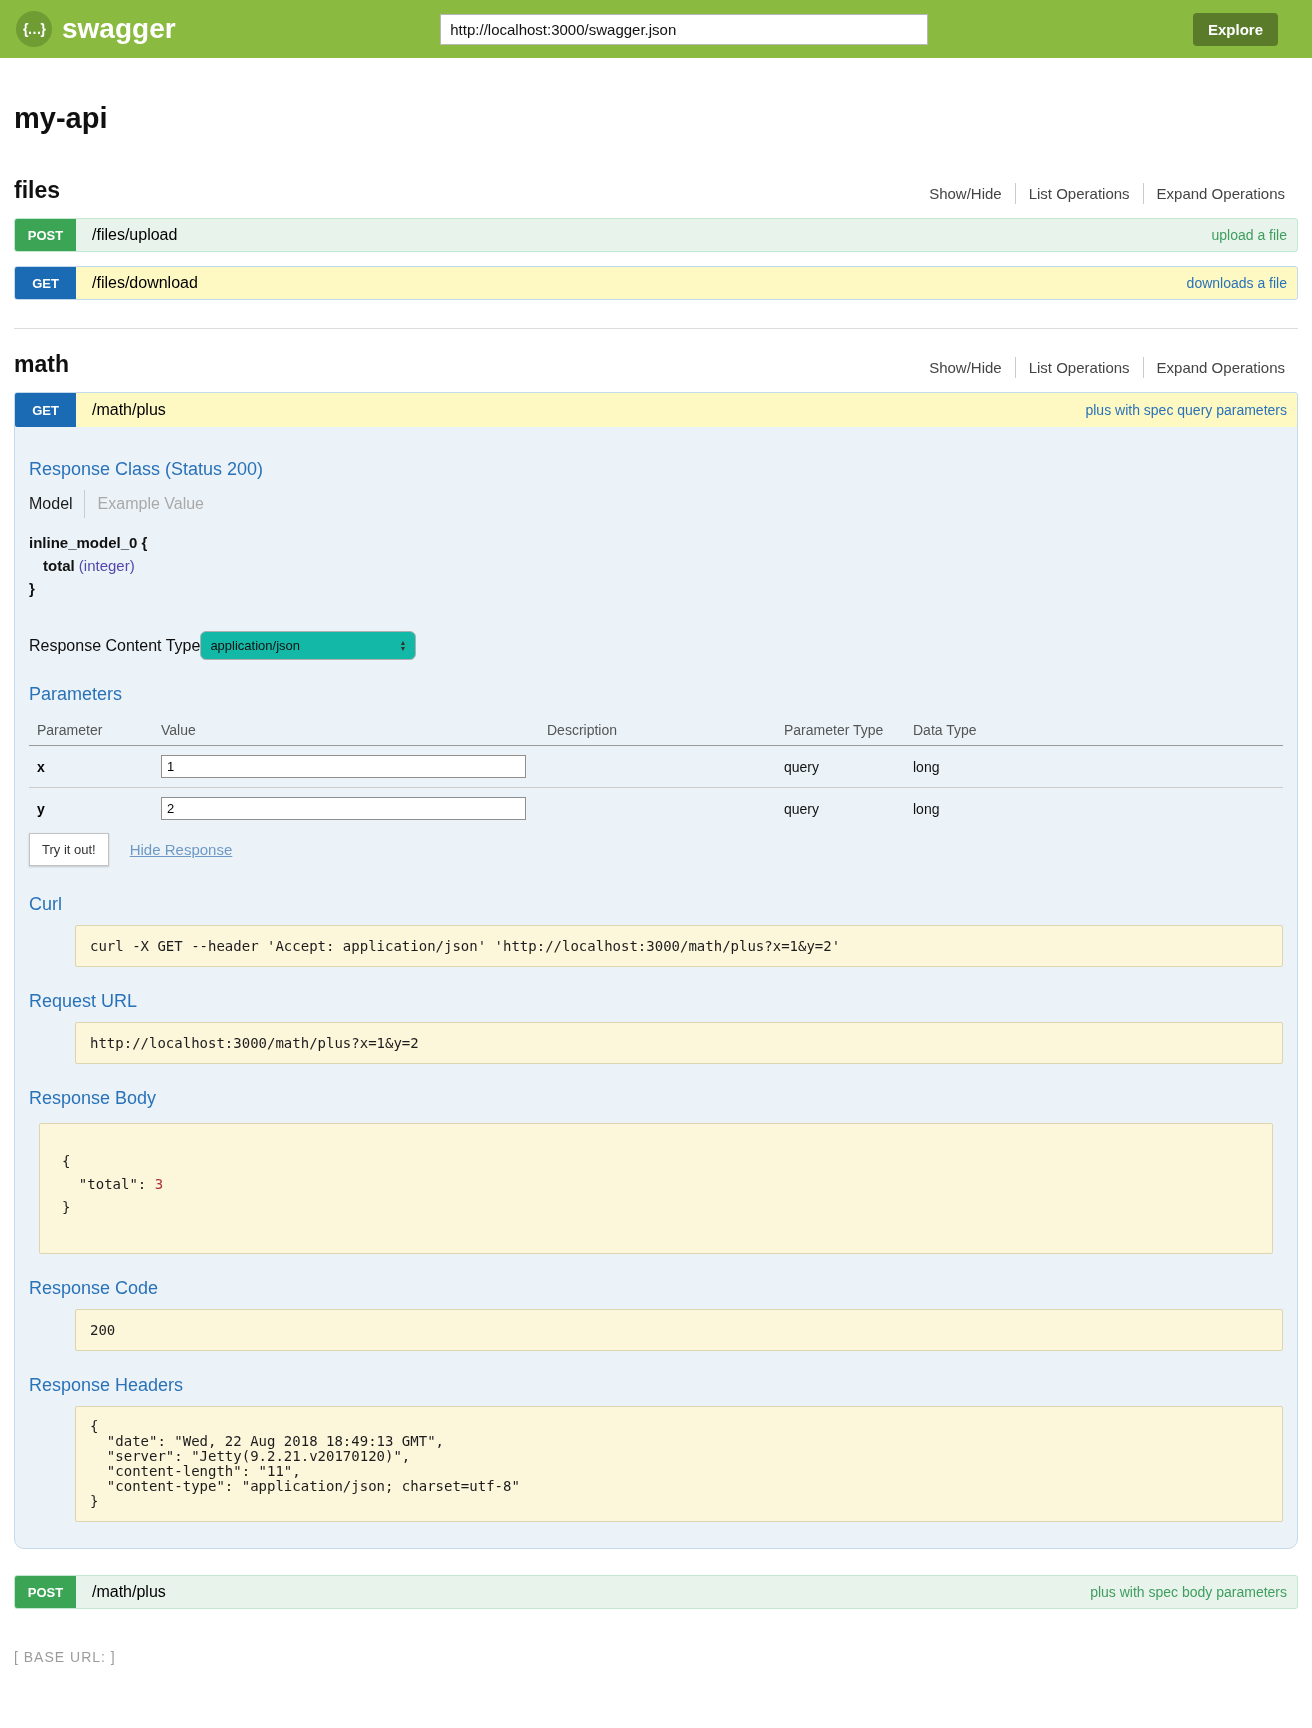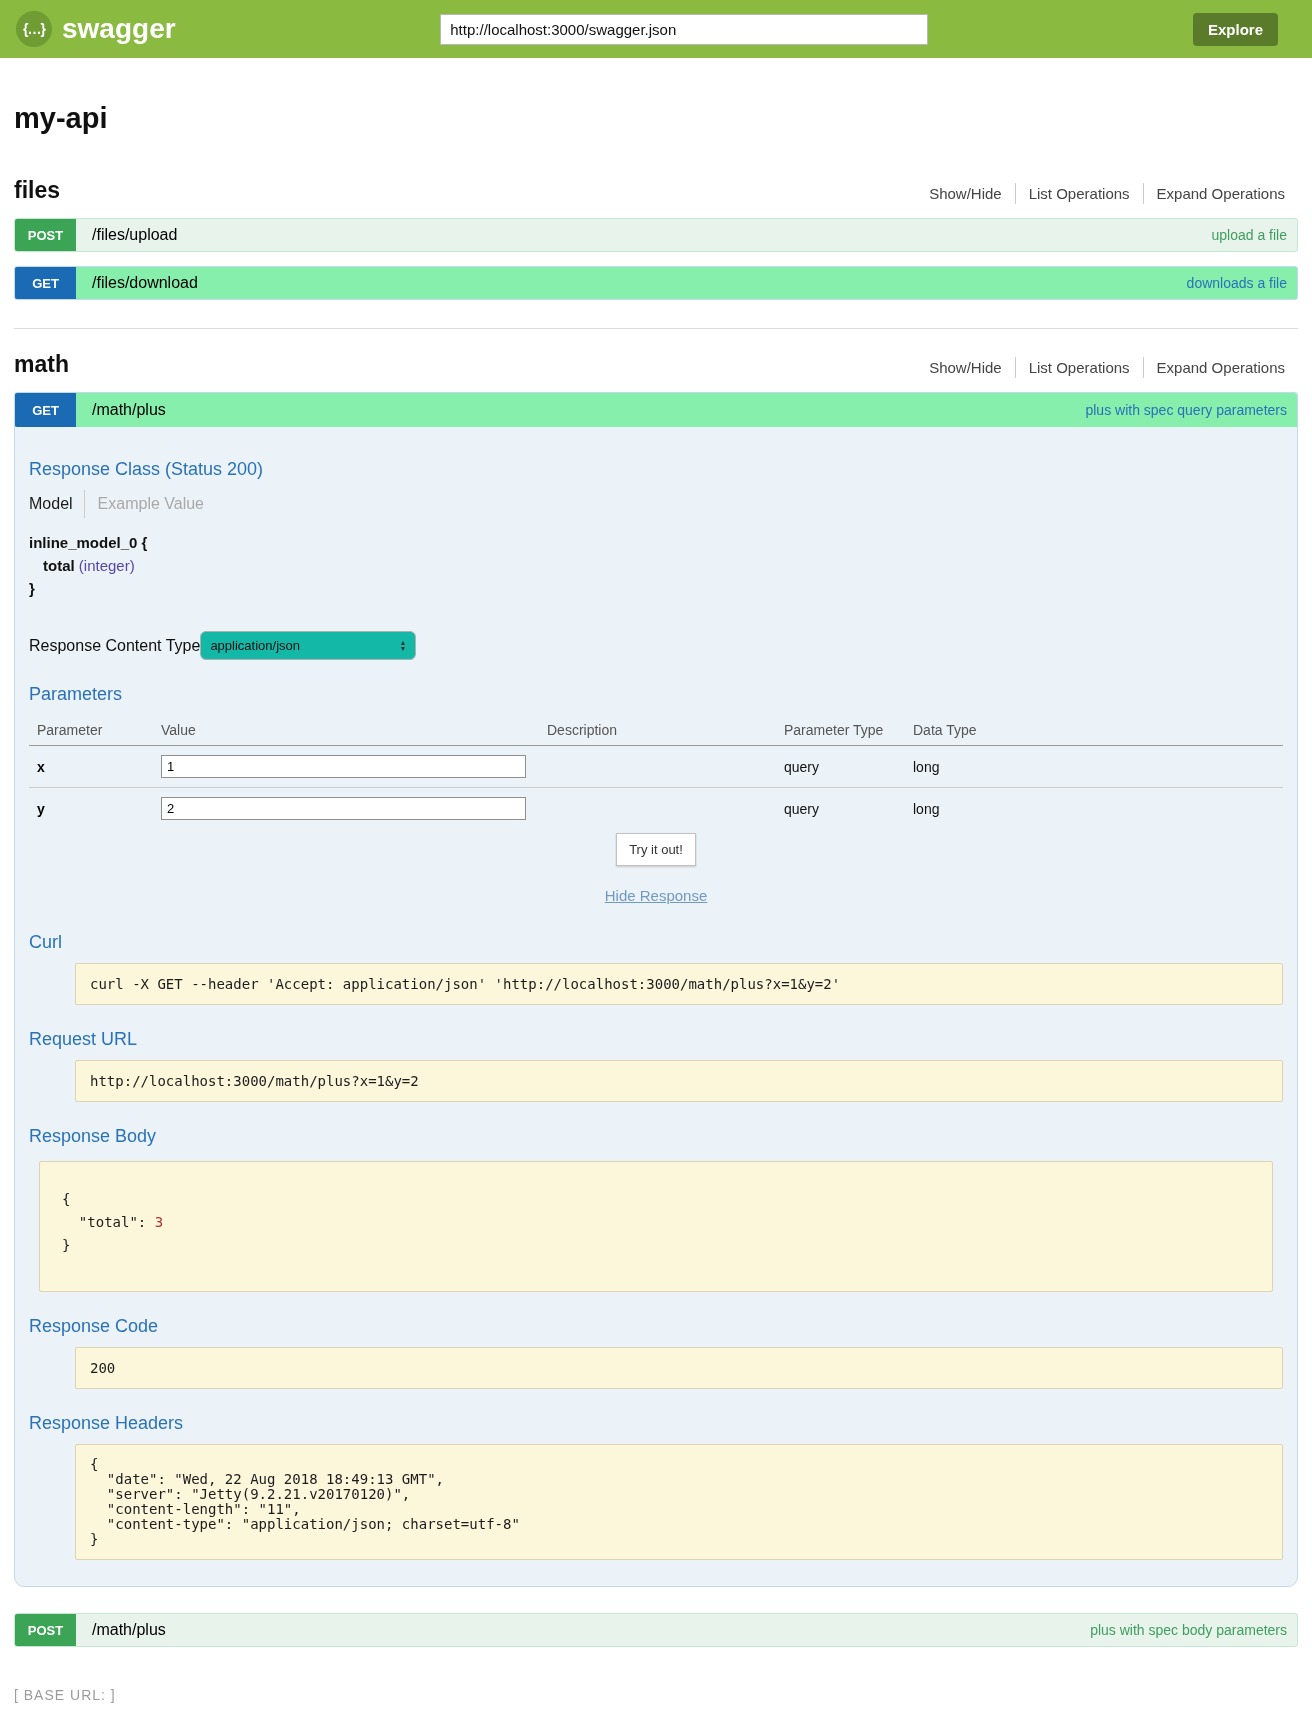--- a/index.html
+++ b/index.html
@@ -30,21 +30,21 @@
   .section-controls { display:flex; align-items:center; font-size:15px; }
   .section-controls a { color:#444; text-decoration:none; padding:2px 13px; border-left:1px solid #ccc; }
   .section-controls a:first-child { border-left:none; }
 
   .files-section { margin-top:42px; }
   .section-divider { border:0; border-top:1px solid #ddd; margin:28px 0 0 0; }
   .math-section { margin-top:22px; }
 
   .op-row { height:34px; display:flex; align-items:center; border:1px solid; border-radius:3px; margin-top:14px; }
   .op-row.post { background:#e8f3ec; border-color:#c3e8d1; }
-  .op-row.get  { background:#86efac; border-color:#c3d9ec;text-align:right; }
+  .op-row.get  { background:#fef9c3; border-color:#c3d9ec;text-align:right; }
   .badge { width:61px; align-self:stretch; display:flex; align-items:center; justify-content:center;
     color:#fff; font-weight:bold; font-size:13px; border-radius:2px 0 0 2px; }
   .badge.post { background:#3ca555; }
   .badge.get  { background:#1a6bb4; }
   .op-path { margin-left:16px; font-size:16px; color:#000; text-decoration:none; }
   .op-summary { margin-left:auto; margin-right:10px; font-size:14px; text-decoration:none; }
   .op-summary.green { color:#3f9e5f; }
   .op-summary.blue  { color:#2a72b8; }
 
   
@@ -74,21 +74,21 @@
   .params-table { width:100%; border-collapse:collapse; font-size:14px; margin-top:4px; }
   .params-table th { text-align:left; color:#555; font-weight:normal; padding:7px 0 7px 8px; border-bottom:1px solid #9a9a9a; }
   .params-table td { padding:9px 0 9px 8px; vertical-align:middle; }
   .params-table tr.data-row td { border-bottom:1px solid #ccc; }
   .params-table tr.data-row:last-child td { border-bottom:none; }
   .col-param { width:124px; } .col-value { width:386px; } .col-desc { width:237px; } .col-ptype { width:129px; }
   td.pname { font-weight:bold; color:#000; }
   .param-input { width:365px; height:23px; border:1px solid #8f8f8f; font-size:13px; padding:1px 5px;
     font-family:"Liberation Sans", sans-serif; outline:none; }
 
-  .actions-row { display:flex; align-items:center; gap:21px; margin:4px 0 28px 0;flex-direction:column; }
+  .actions-row { display:flex; align-items:center; gap:21px; margin:4px 0 28px 0; }
   .try-btn { font-size:13px; color:#333; background:#fff; border:1px solid #c2c2c2; padding:8px 12px;
     box-shadow:0 1px 2px rgba(0,0,0,.18); font-family:"Liberation Sans", sans-serif; cursor:pointer; }
   .hide-link { color:#6f99c4; text-decoration:underline; font-size:15px; }
 
   .codeblock { background:#fcf6db; border:1px solid #dcd5b0; border-radius:2px; padding:12px 14px;
     font-family:"DejaVu Sans Mono", monospace; font-size:14px; color:#1c1c1c;margin-left:46px; }
   .codeblock pre { margin:0; font-family:inherit; white-space:pre-wrap; }
   .codeblock.body-block { margin:14px 10px 0 10px; padding:26px 20px 34px 22px; line-height:23px; }
   .codeblock.headers-block pre { line-height:15px; }
   .num { color:#aa3333; }

